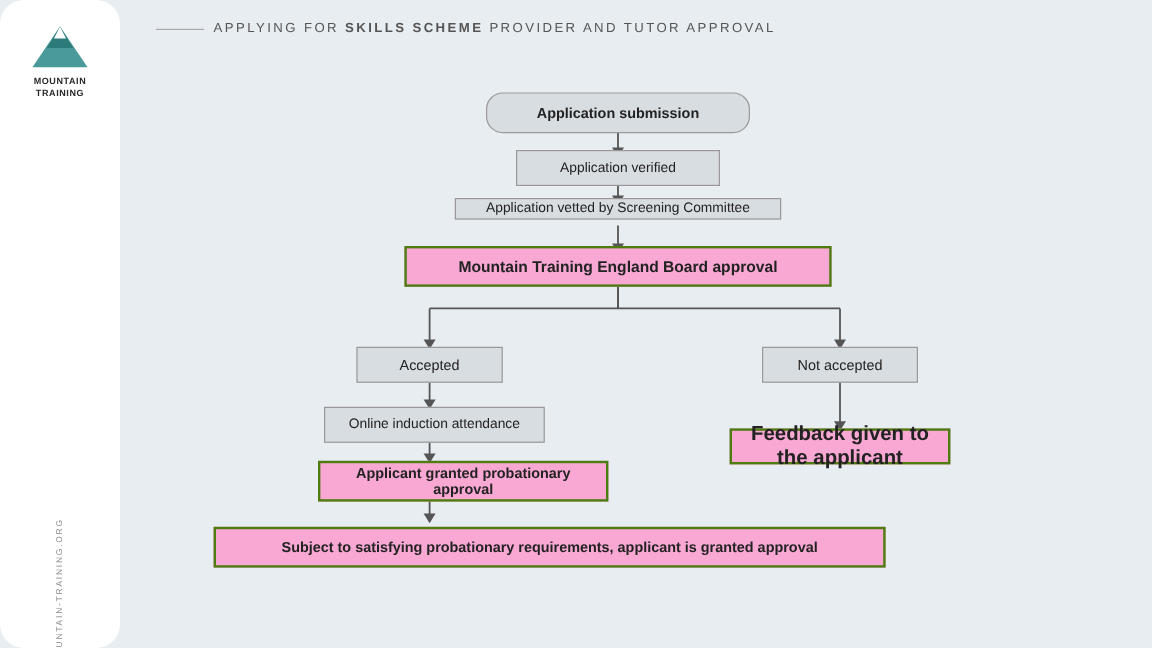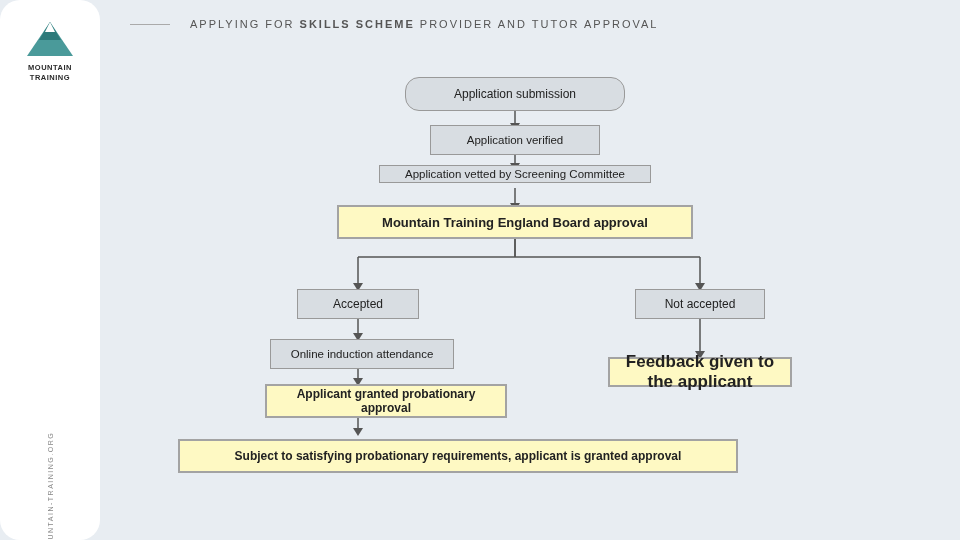--- a/index.html
+++ b/index.html
@@ -70,21 +70,21 @@
       right: 0;
       height: 540px;
       background: #e8edf2;
     }
 
     
     .header {
       display: flex;
       align-items: center;
       padding: 18px 47px 0 30px;
-      gap: 20px;
+      gap: 8px;
     }
 
     .header-line {
       width: 40px;
       height: 1px;
       background: #aaa;
     }
 
     .header-title {
       font-size: 11px;
@@ -109,28 +109,28 @@
       text-align: center;
       display: flex;
       align-items: center;
       justify-content: center;
       font-size: 12px;
       color: #222;
       padding: 6px 12px;
     }
 
     .box-bold {
-      font-weight: normal;
+      font-weight: bold;
       border-radius: 14px;
     }
 
     .box-outline-bold {
-      border: 2px solid #a3a3a3;
+      border: 2px solid #4d7c0f;
       font-weight: bold;
-      background: #fef9c3;
+      background: #f9a8d4;
     }
 
     
     .arrows-svg {
       position: absolute;
       top: 0;
       left: 0;
       width: 100%;
       height: 100%;
       pointer-events: none;

